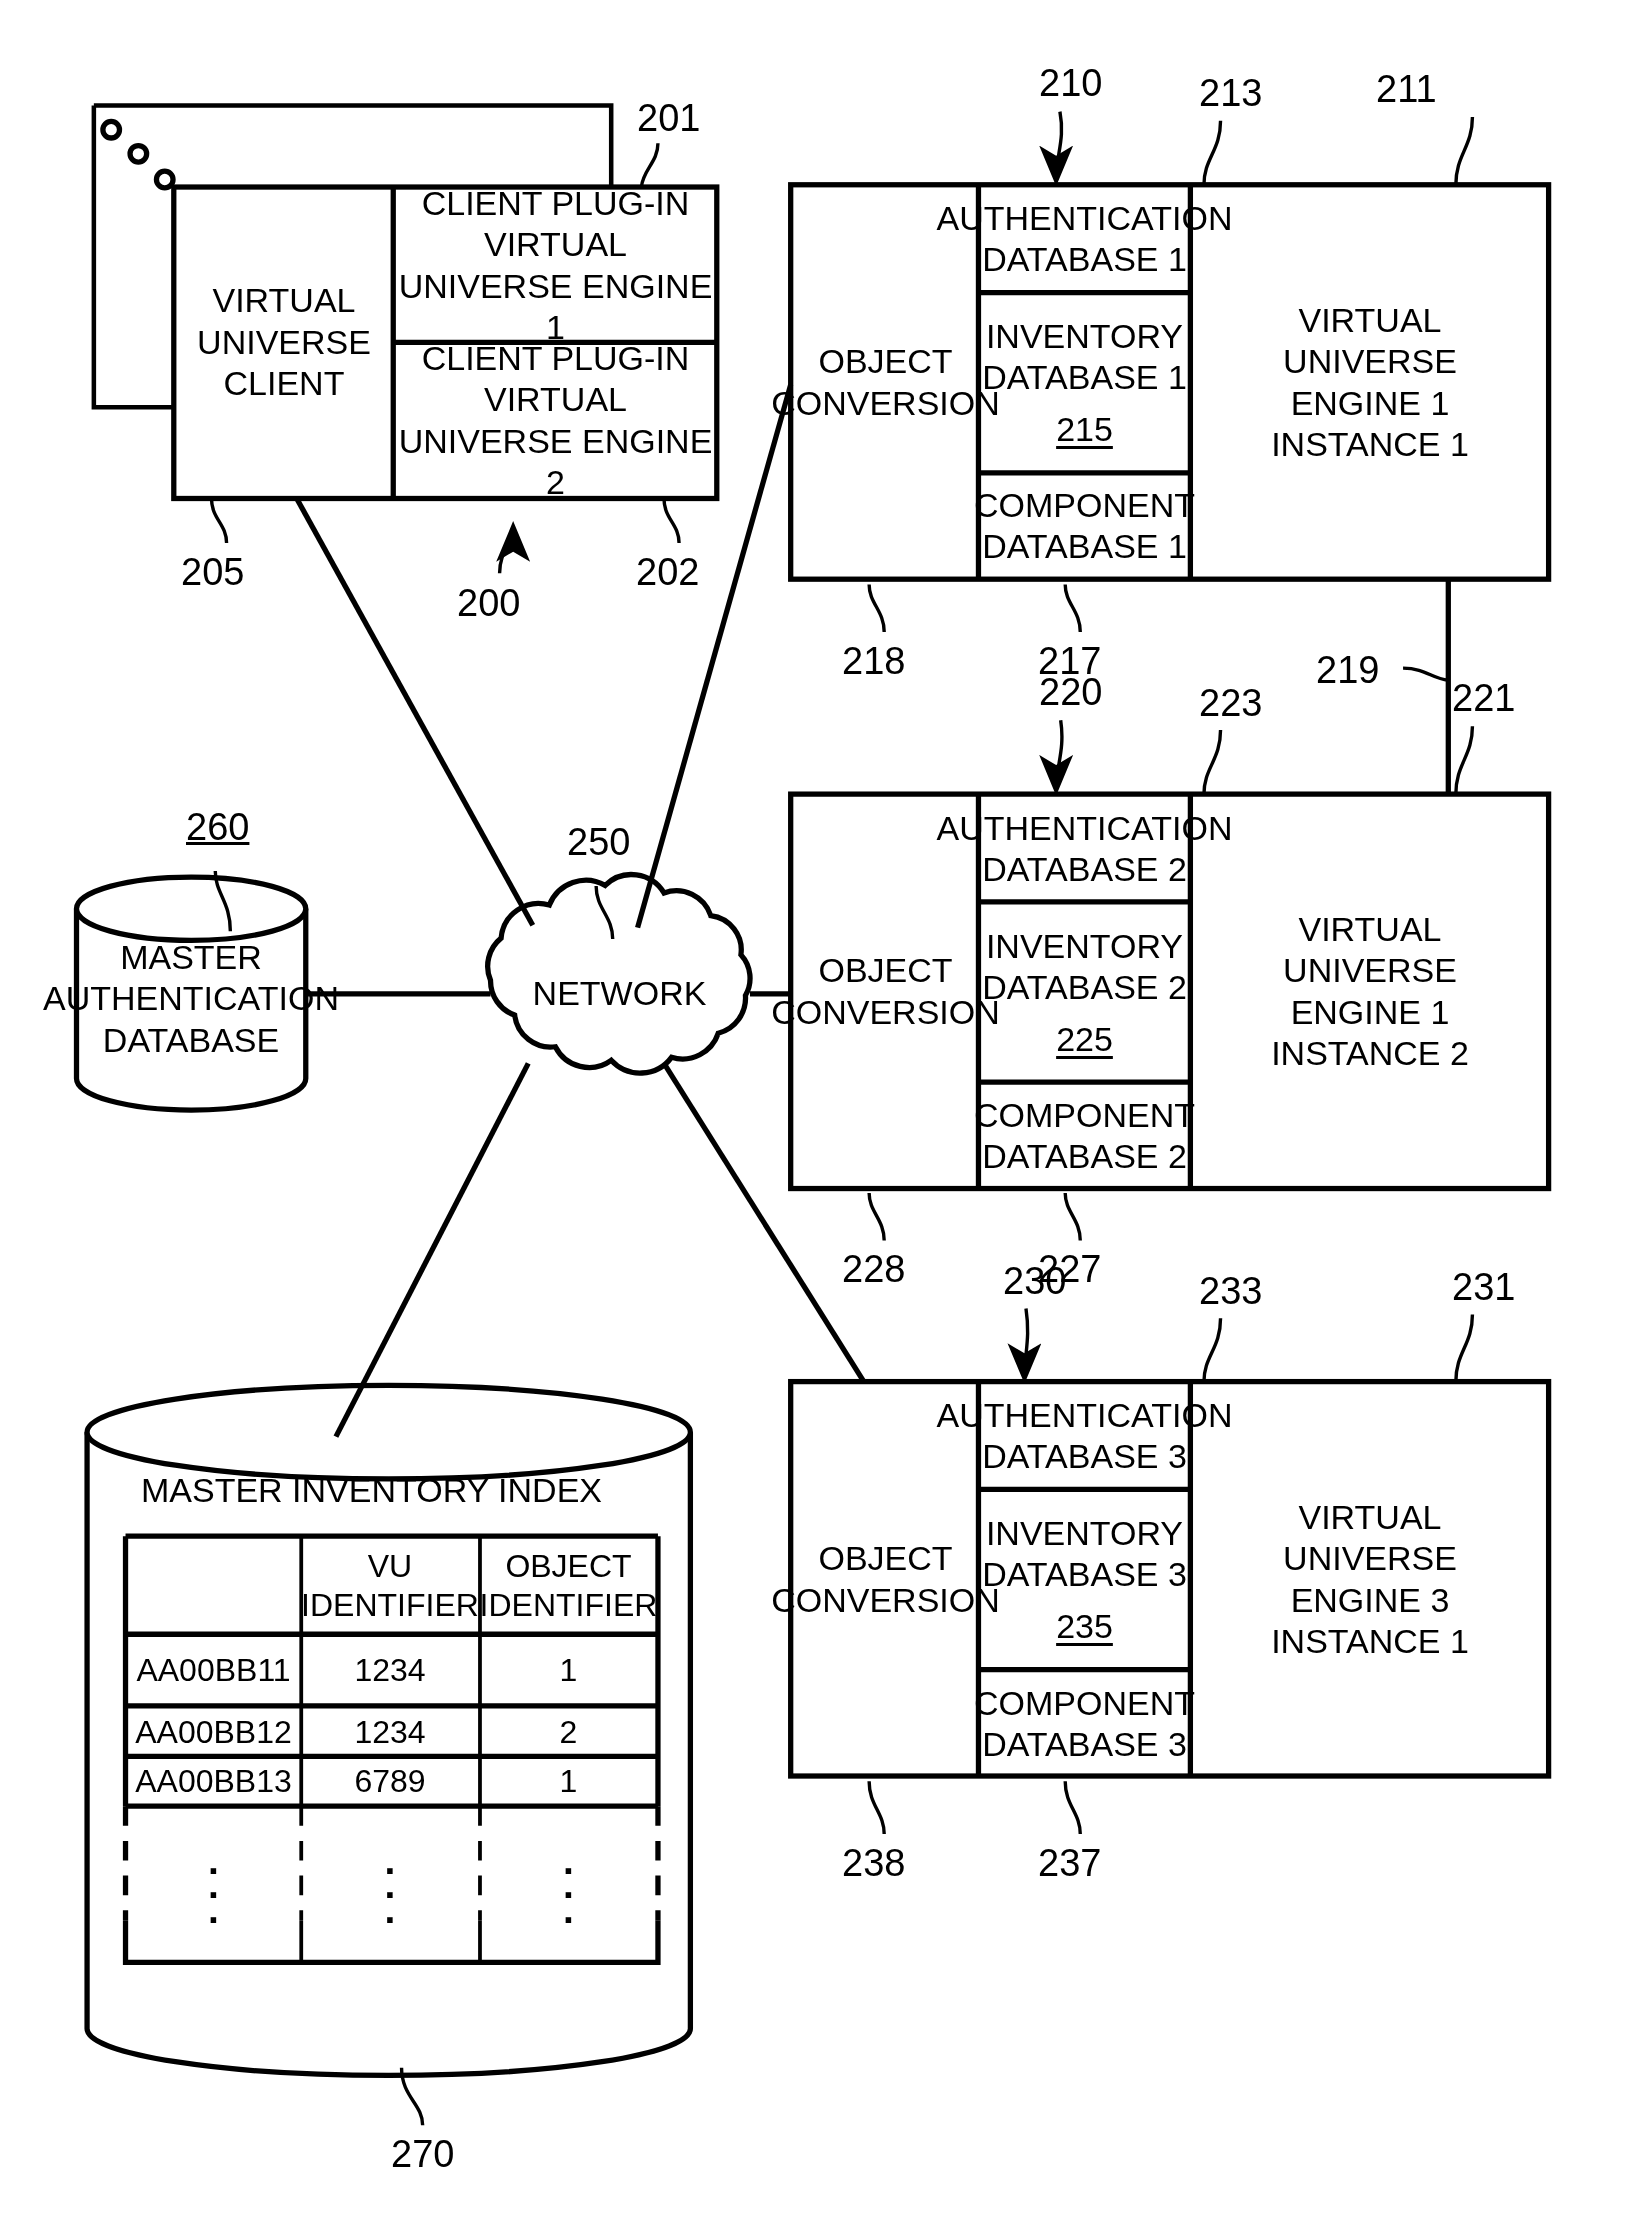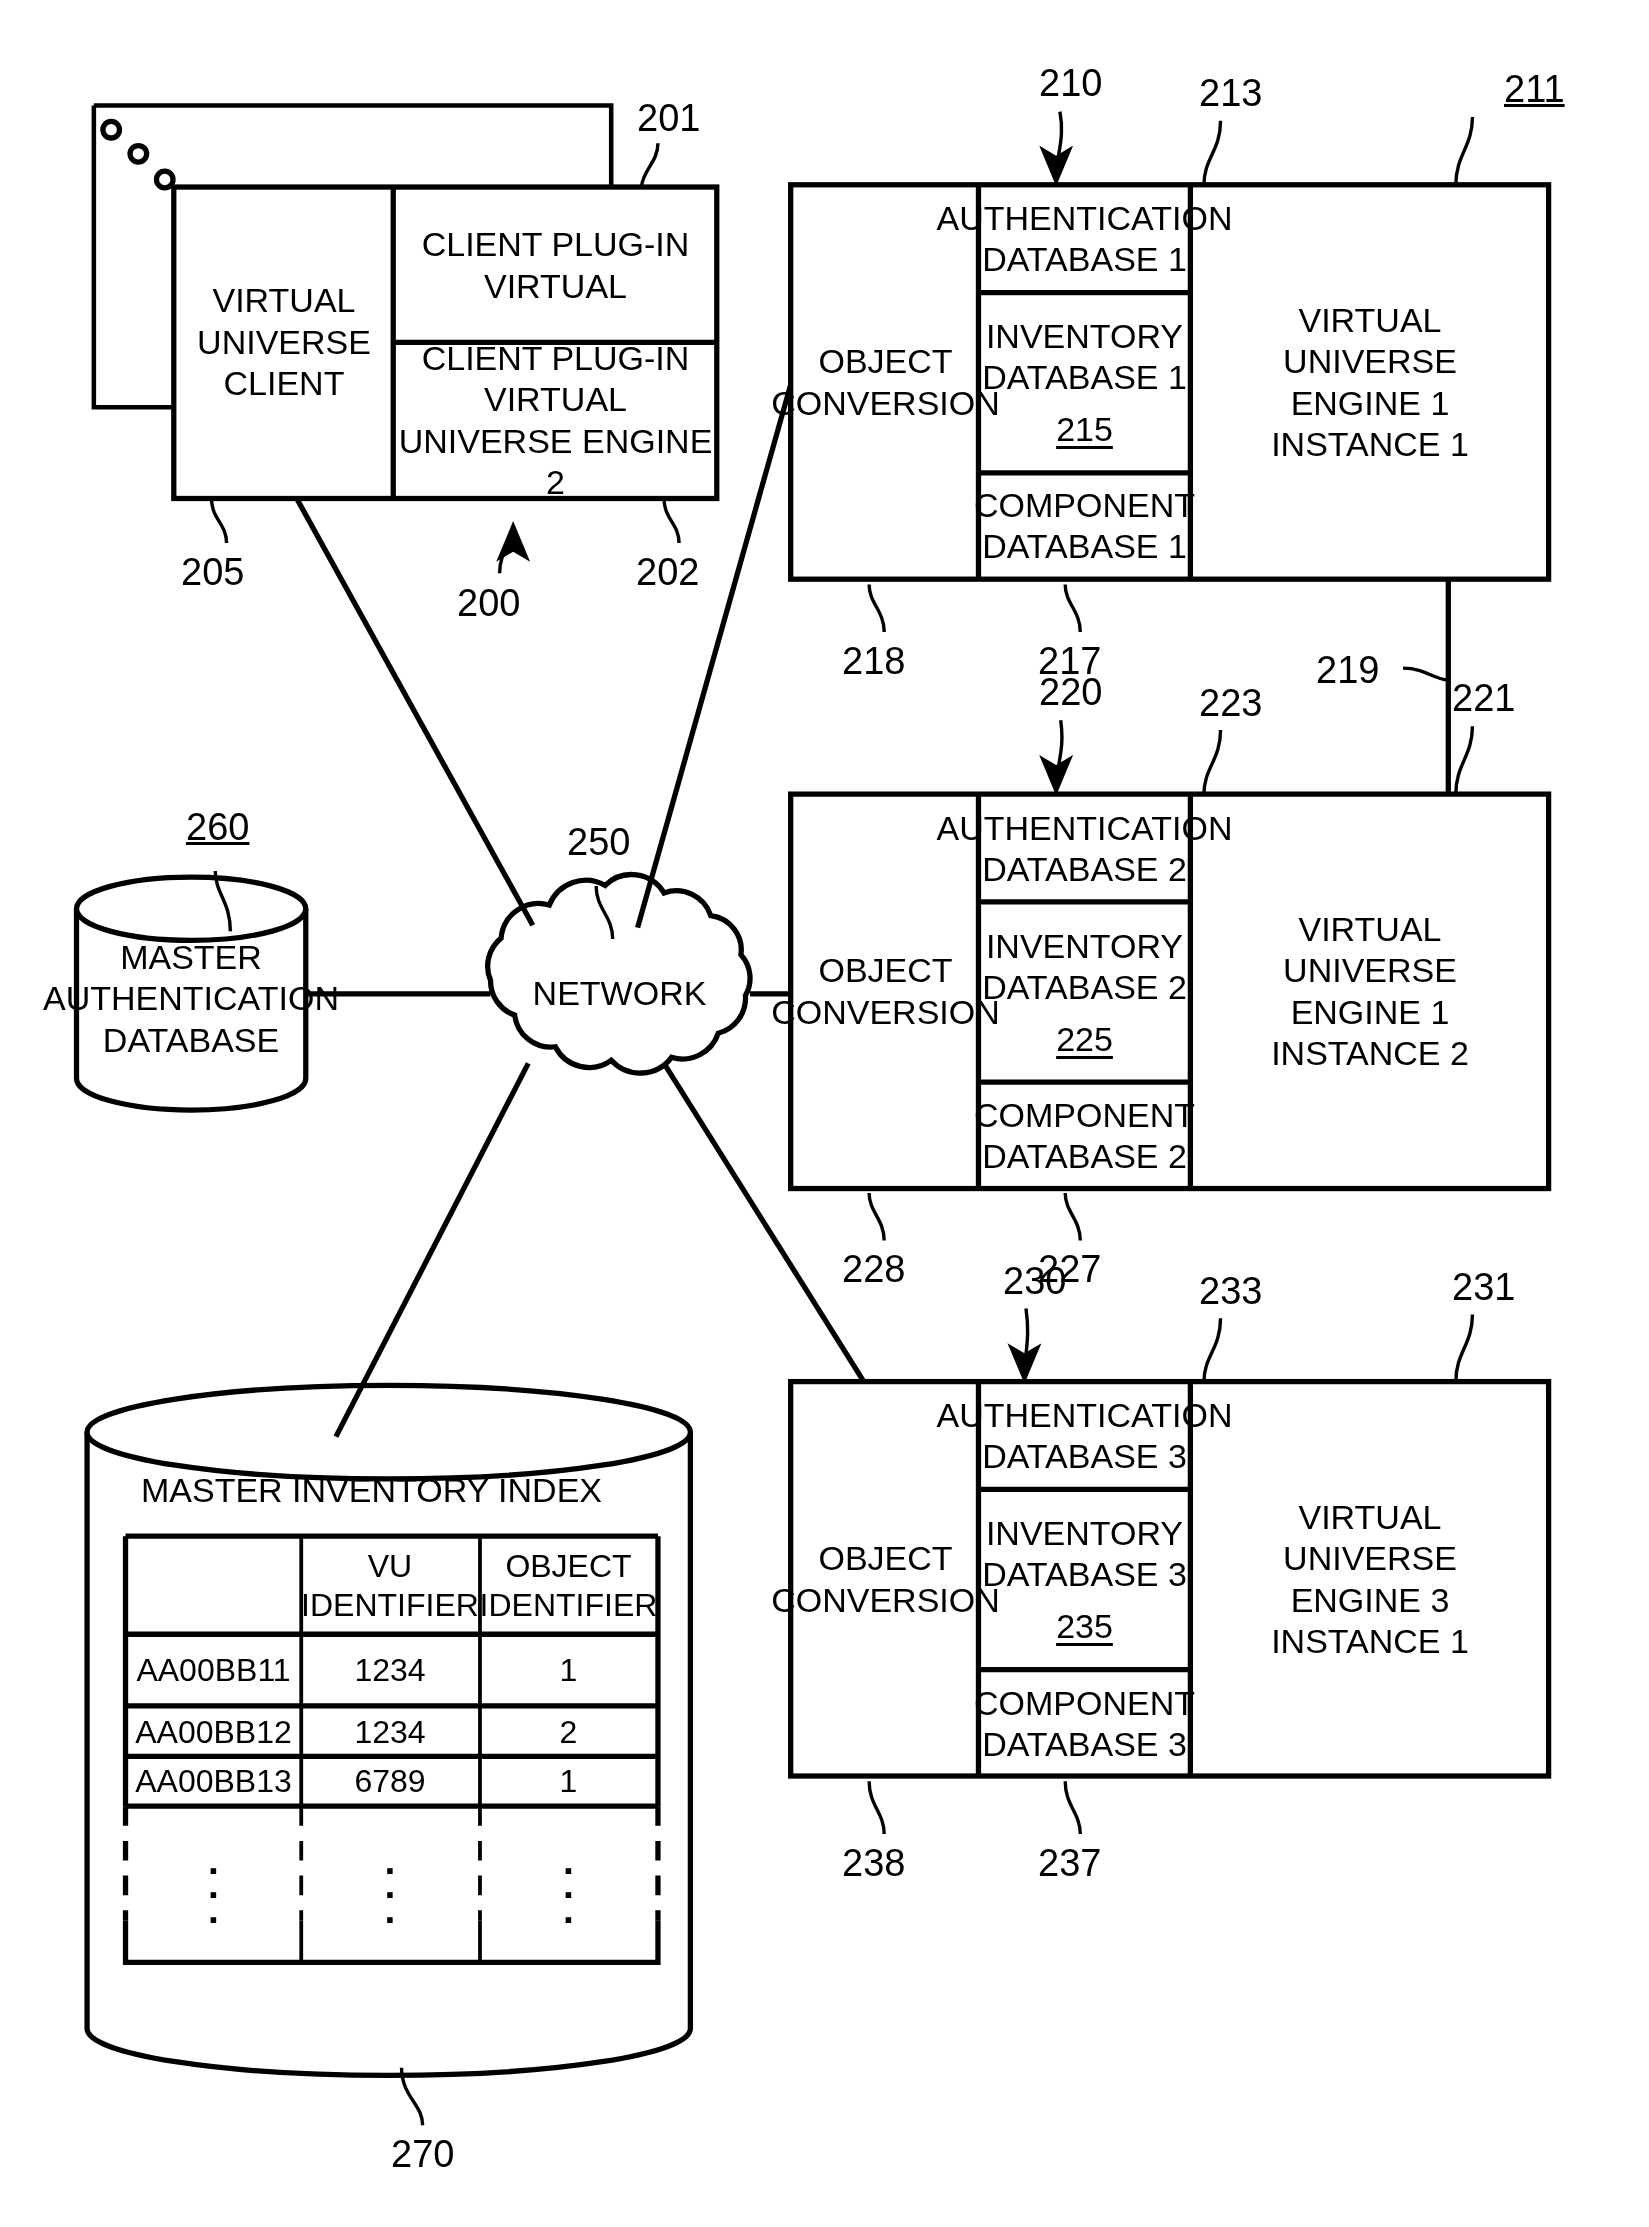--- a/index.html
+++ b/index.html
@@ -245,20 +245,21 @@
 
   <div class="boxtext" style="left:177px; top:190px; width:214px; height:305px; flex-direction:column;">
     <span>VIRTUAL</span>
     <span>UNIVERSE</span>
     <span>CLIENT</span>
   </div>
 
   <div class="boxtext" style="left:396px; top:190px; width:319px; height:151px; flex-direction:column;">
     <span>CLIENT PLUG-IN</span>
     <span>VIRTUAL</span>
+    <span>UNIVERSE ENGINE 1</span>
   </div>
 
   <div class="boxtext" style="left:396px; top:345px; width:319px; height:151px; flex-direction:column;">
     <span>CLIENT PLUG-IN</span>
     <span>VIRTUAL</span>
     <span>UNIVERSE ENGINE 2</span>
   </div>
 
   <div class="boxtext" style="left:794px; top:185px; width:183px; height:395px; flex-direction:column;">
     <span>OBJECT</span>
@@ -403,21 +404,21 @@
 
   <div class="refnum" style="left:637px; top:97px;">
     <span>201</span>
   </div>
   <div class="refnum" style="left:1039px; top:62px;">
     <span>210</span>
   </div>
   <div class="refnum" style="left:1199px; top:72px;">
     <span>213</span>
   </div>
-  <div class="refnum" style="left:1504px; top:68px;text-decoration:underline;">
+  <div class="refnum" style="left:1376px; top:68px;">
     <span>211</span>
   </div>
   <div class="refnum" style="left:181px; top:551px;text-align:right;">
     <span>205</span>
   </div>
   <div class="refnum" style="left:457px; top:582px;">
     <span>200</span>
   </div>
   <div class="refnum" style="left:636px; top:551px;">
     <span>202</span>

